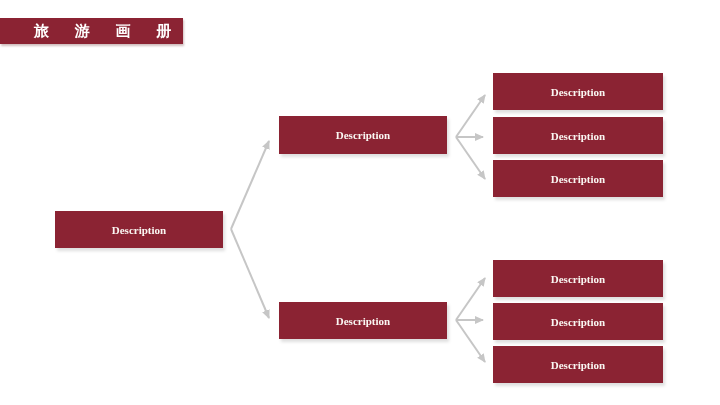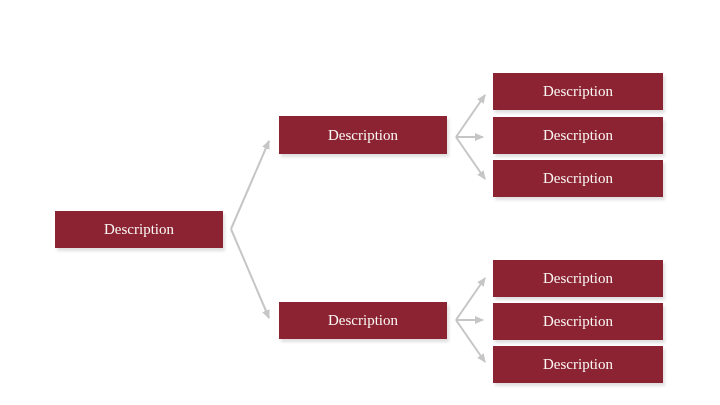--- a/index.html
+++ b/index.html
@@ -44,40 +44,43 @@
     stroke: var(--arrow);
     stroke-width: 2;
   }
   .node {
     position: absolute;
     background: var(--accent);
     color: var(--box-text);
     display: flex;
     align-items: center;
     justify-content: center;
-    font-size: 15px;
-    font-weight: normal;
+    font-size: 11px;
+    font-weight: bold;
     box-shadow: 2px 3px 3px rgba(0,0,0,0.13);
   }
   .node-root       { left: 55px;  top: 211px; width: 168px; height: 37px; }
   .node-mid-top    { left: 279px; top: 116px; width: 168px; height: 38px; }
   .node-mid-bottom { left: 279px; top: 302px; width: 168px; height: 37px; }
   .node-child      { left: 493px; width: 170px; height: 37px; }
   .node-t1 { top: 73px;  }
   .node-t2 { top: 117px; }
   .node-t3 { top: 160px; }
   .node-b1 { top: 260px; }
   .node-b2 { top: 303px; }
   .node-b3 { top: 346px; }
 </style>
 </head>
 <body>
 
 <div class="slide">
 
+  <div class="banner">
+    <span class="banner-text">旅 游 画 册</span>
+  </div>
 
   <svg class="connectors" viewBox="0 0 720 405" xmlns="http://www.w3.org/2000/svg">
     <defs>
       <marker id="arrowhead" markerUnits="userSpaceOnUse" markerWidth="10" markerHeight="9" refX="8" refY="4" orient="auto">
         <path d="M0,0 L9,4 L0,8 Z" fill="#C6C6C6"></path>
       </marker>
     </defs>
 
     <line x1="231" y1="229" x2="269" y2="141" marker-end="url(#arrowhead)"></line>
     <line x1="231" y1="229" x2="269" y2="318" marker-end="url(#arrowhead)"></line>

